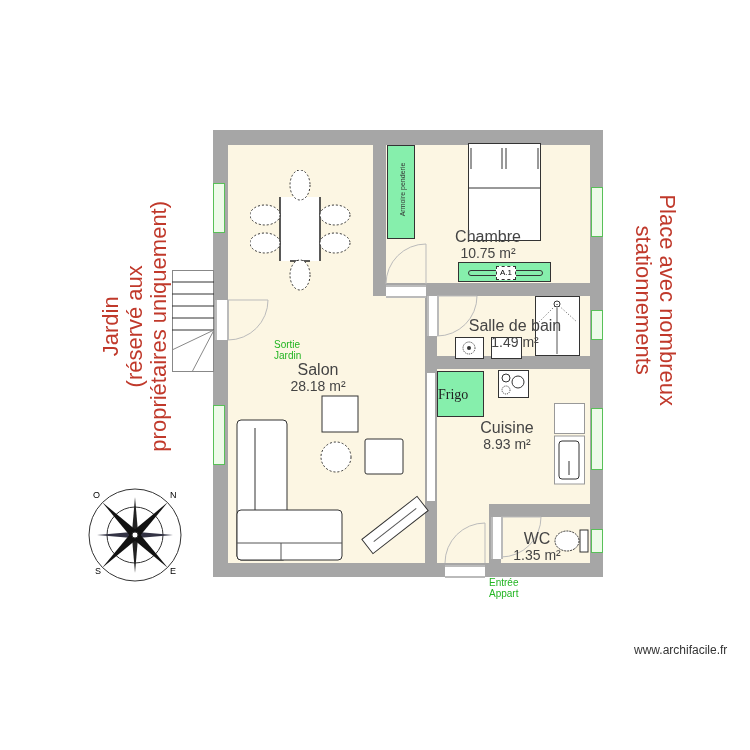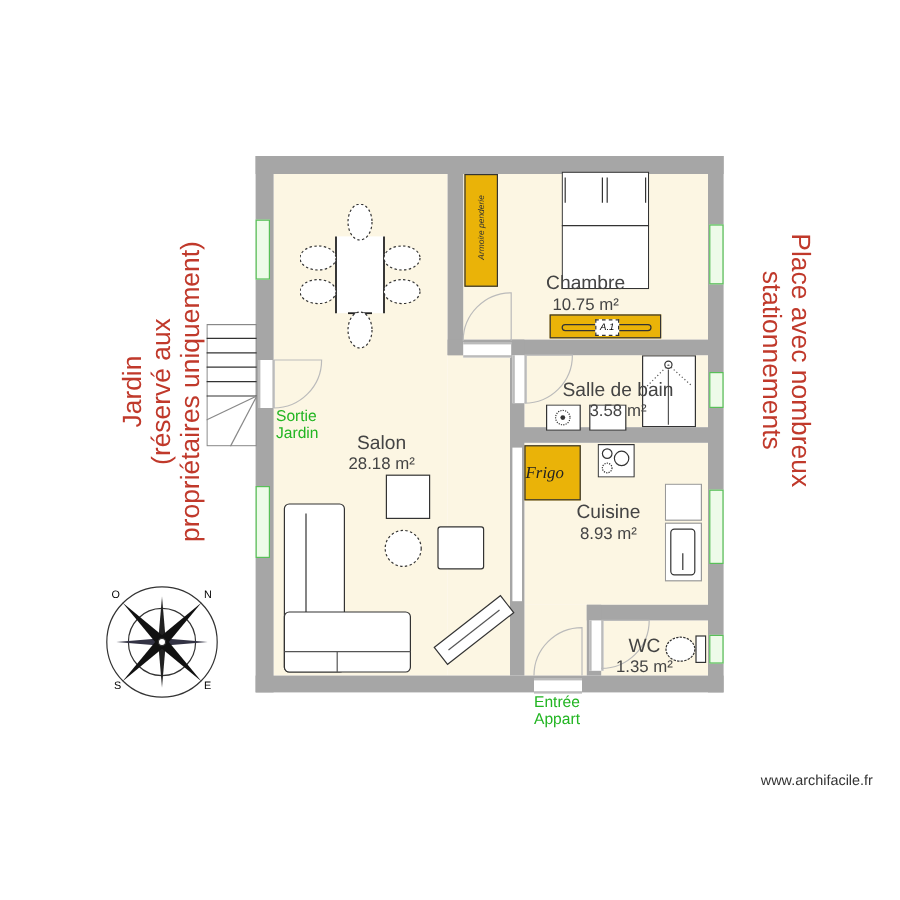--- a/index.html
+++ b/index.html
@@ -3,23 +3,23 @@
 <meta charset="utf-8">
 <style>
   html,body{margin:0;padding:0;background:#fff;}
   body{width:750px;height:750px;position:relative;overflow:hidden;font-family:"Liberation Sans",sans-serif;}
   .abs{position:absolute;}
   .wall{position:absolute;background:#a6a6a6;}
   .floor{position:absolute;background:#fcf6e3;}
   .lbl{position:absolute;color:#444;text-align:center;line-height:1.05;white-space:nowrap;}
   .room-name{font-size:16px;}
   .room-area{font-size:14px;}
-  .green{color:#22b522;font-size:13px;line-height:1.05;text-align:left;}
+  .green{color:#22b522;font-size:10px;line-height:1.05;text-align:left;margin-left:44px;}
   .red-v{position:absolute;color:#c0392b;font-size:22px;text-align:center;line-height:1.1;white-space:nowrap;}
-  .furn{position:absolute;background:#eab308;border:1px solid #333;box-sizing:border-box;font-style:italic;}
+  .furn{position:absolute;background:#86efac;border:1px solid #333;box-sizing:border-box;}
   .win{position:absolute;background:#eefbe9;border:1px solid #58c058;box-sizing:border-box;}
   .opening{position:absolute;background:#fff;}
   .wm{position:absolute;font-size:12px;color:#333;}
 </style>
 </head>
 <body>
 
 <div class="floor" style="left:228px;top:145px;width:145px;height:418px;"></div>
 <div class="floor" style="left:373px;top:294px;width:52px;height:269px;"></div>
 <div class="floor" style="left:386px;top:145px;width:204px;height:138px;"></div>
@@ -162,21 +162,21 @@
   <ellipse cx="14" cy="13" rx="12" ry="10" fill="#fff" stroke="#333" stroke-dasharray="2,1"></ellipse>
   <rect x="27" y="2" width="8" height="22" fill="#fff" stroke="#333"></rect>
 </svg>
 
 <div class="lbl" style="left:438px;top:205px;width:100px;margin-top:24px;">
   <div class="room-name">Chambre</div>
   <div class="room-area">10.75 m²</div>
 </div>
 <div class="lbl" style="left:450px;top:318px;width:130px;">
   <div class="room-name">Salle de bain</div>
-  <div class="room-area">3.58 m²</div>
+  <div class="room-area">1.49 m²</div>
 </div>
 <div class="lbl" style="left:268px;top:362px;width:100px;">
   <div class="room-name">Salon</div>
   <div class="room-area">28.18 m²</div>
 </div>
 <div class="lbl" style="left:457px;top:420px;width:100px;">
   <div class="room-name">Cuisine</div>
   <div class="room-area">8.93 m²</div>
 </div>
 <div class="lbl" style="left:504px;top:531px;width:66px;">

